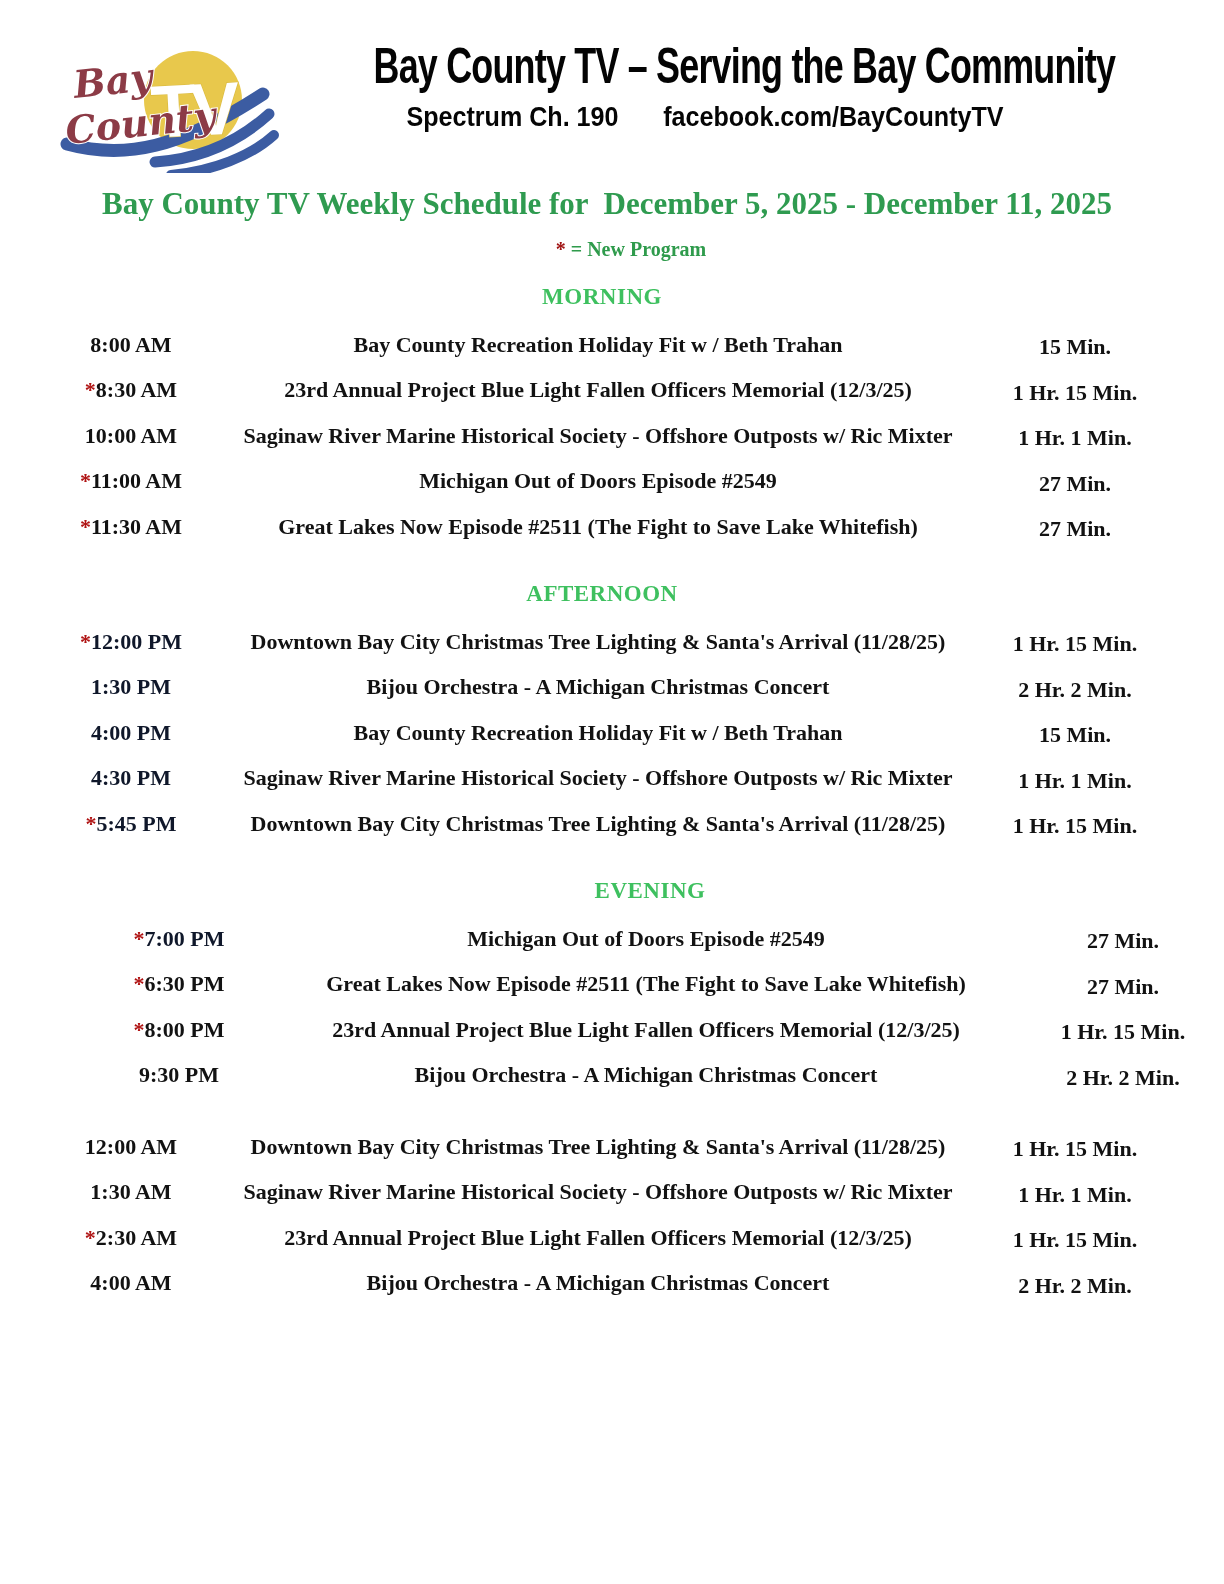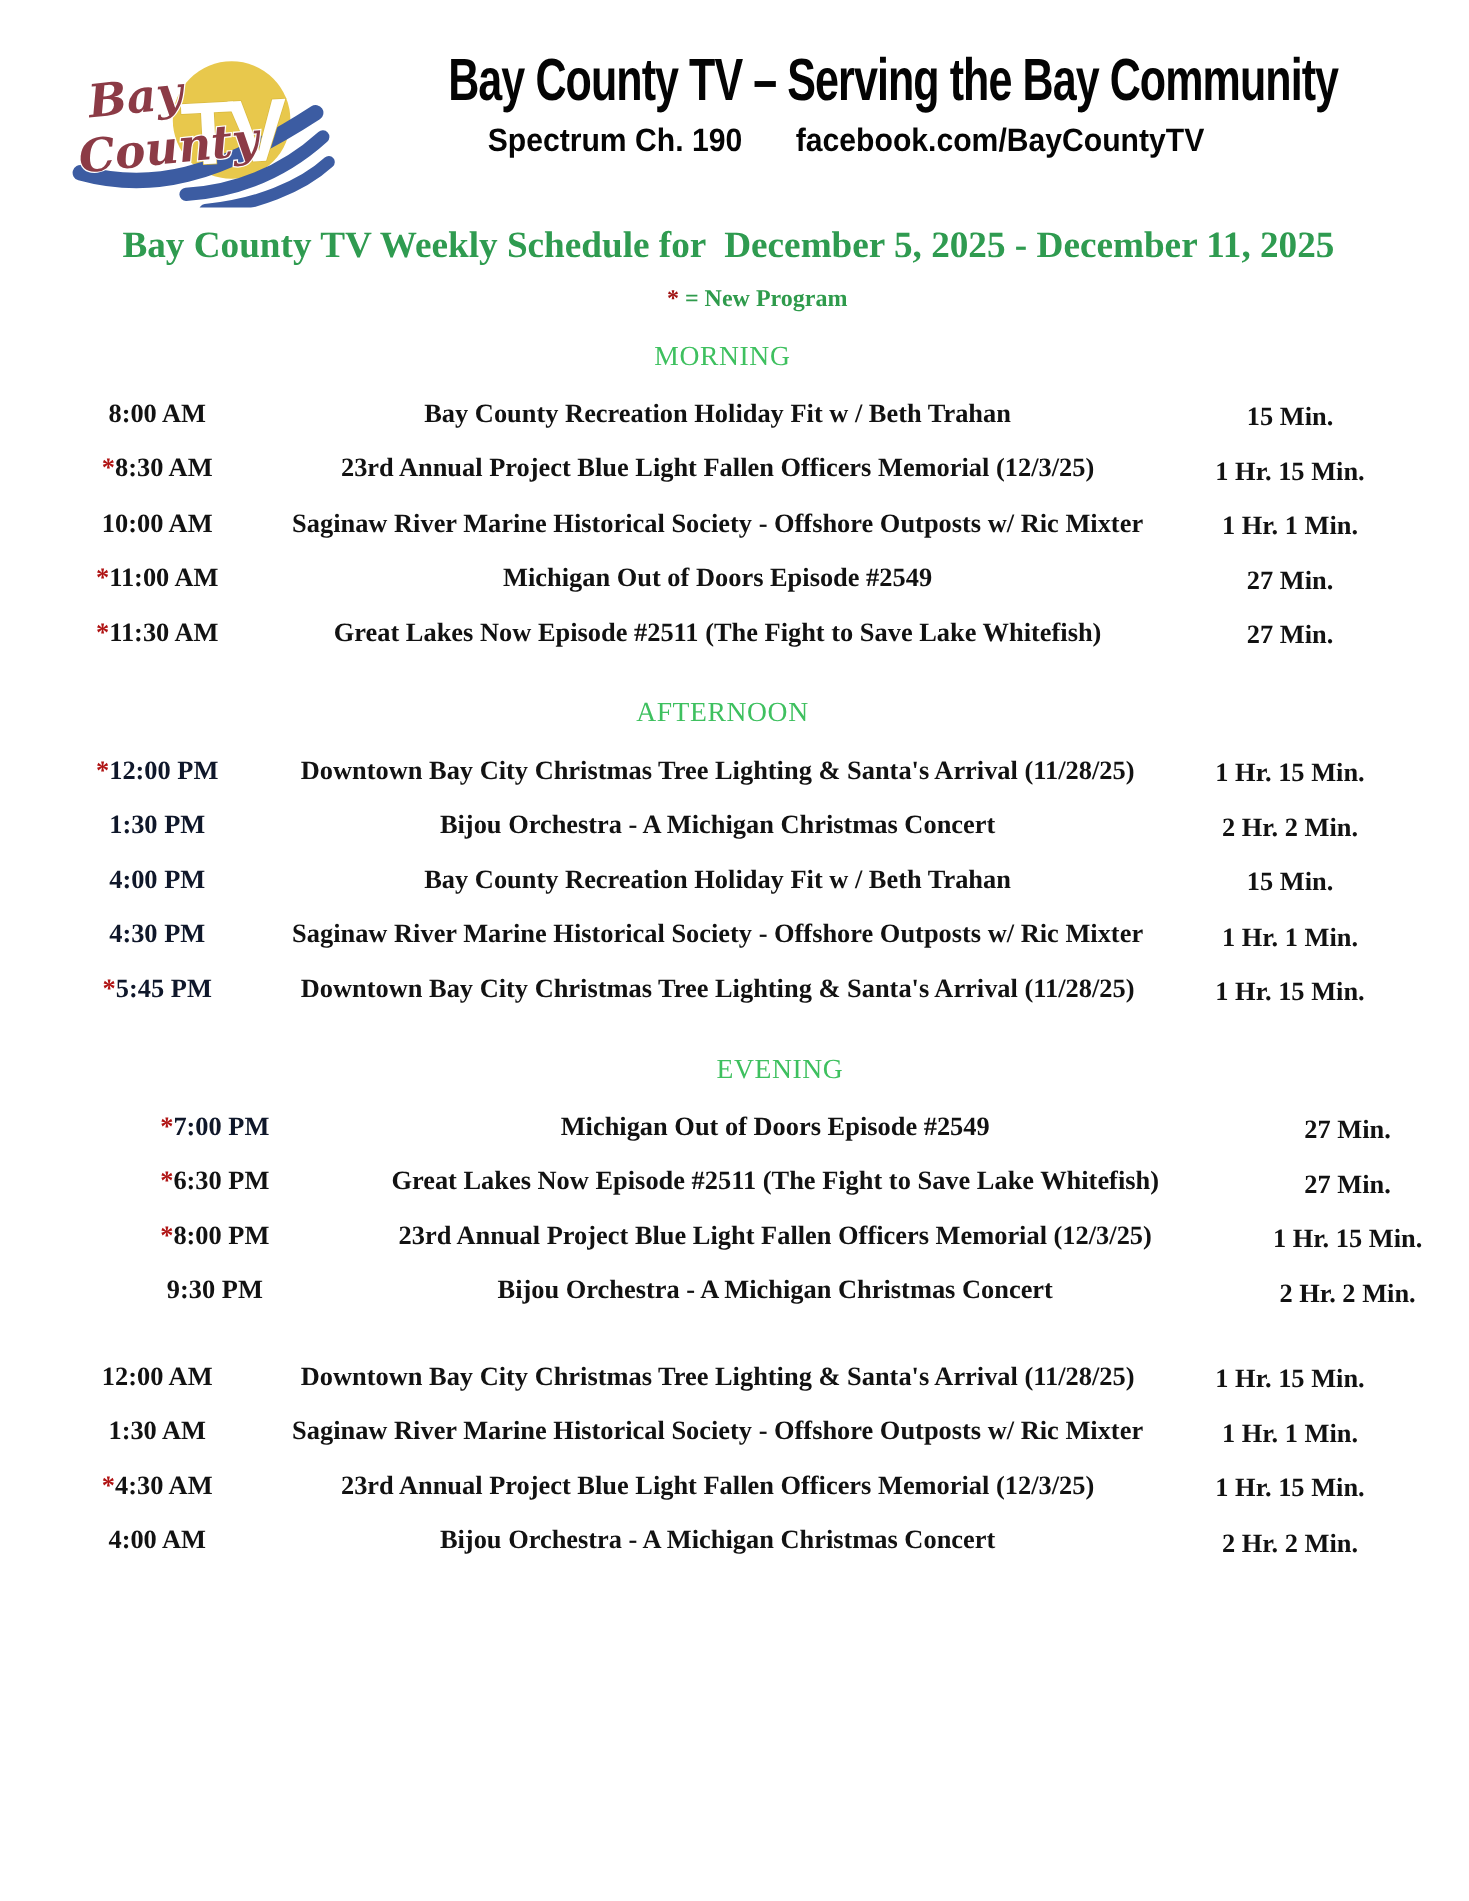--- a/index.html
+++ b/index.html
@@ -42,21 +42,21 @@
 
   
   .sections{position:absolute;left:0;top:0;width:100%;}
   .section{position:absolute;left:0;width:100%;}
   .sec-0{top:283px;}
   .sec-1{top:580px;}
   .sec-2{top:877px;margin-left:48px;}
   .sec-3{top:1124px;}
   .section-heading{
     width:1204px;text-align:center;
-    font-weight:400;font-size:23px;letter-spacing:.5px;
+    font-weight:700;font-size:23px;letter-spacing:.5px;
     color:#3ec05f;margin:0 0 11px 0;line-height:28px;
   }
   .rows{width:100%;}
   .row{
     display:grid;
     grid-template-columns:210px 1fr 230px;
     padding:0 34px 0 26px;
     height:45.5px;
     align-items:center;
   }
@@ -214,21 +214,21 @@
     <div class="cell cell-duration">1 Hr. 15 Min.</div>
   </div>
 
   <div class="row">
     <div class="cell cell-time"><span class="star"></span><span class="time-text">1:30 AM</span></div>
     <div class="cell cell-program">Saginaw River Marine Historical Society - Offshore Outposts w/ Ric Mixter</div>
     <div class="cell cell-duration">1 Hr. 1 Min.</div>
   </div>
 
   <div class="row">
-    <div class="cell cell-time"><span class="star">*</span><span class="time-text">4:30 AM</span></div>
+    <div class="cell cell-time"><span class="star">*</span><span class="time-text">2:30 AM</span></div>
     <div class="cell cell-program">23rd Annual Project Blue Light Fallen Officers Memorial (12/3/25)</div>
     <div class="cell cell-duration">1 Hr. 15 Min.</div>
   </div>
 
   <div class="row">
     <div class="cell cell-time"><span class="star"></span><span class="time-text">4:00 AM</span></div>
     <div class="cell cell-program">Bijou Orchestra -  A Michigan Christmas Concert</div>
     <div class="cell cell-duration">2 Hr. 2 Min.</div>
   </div>
 </div>

